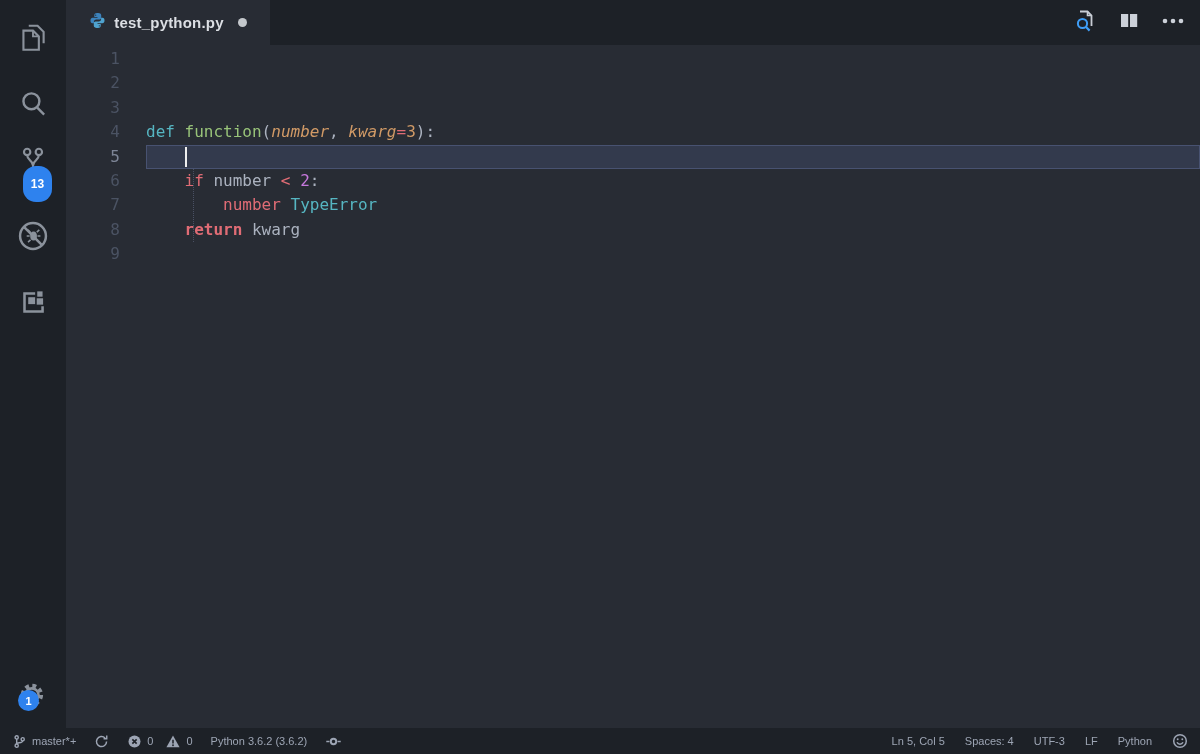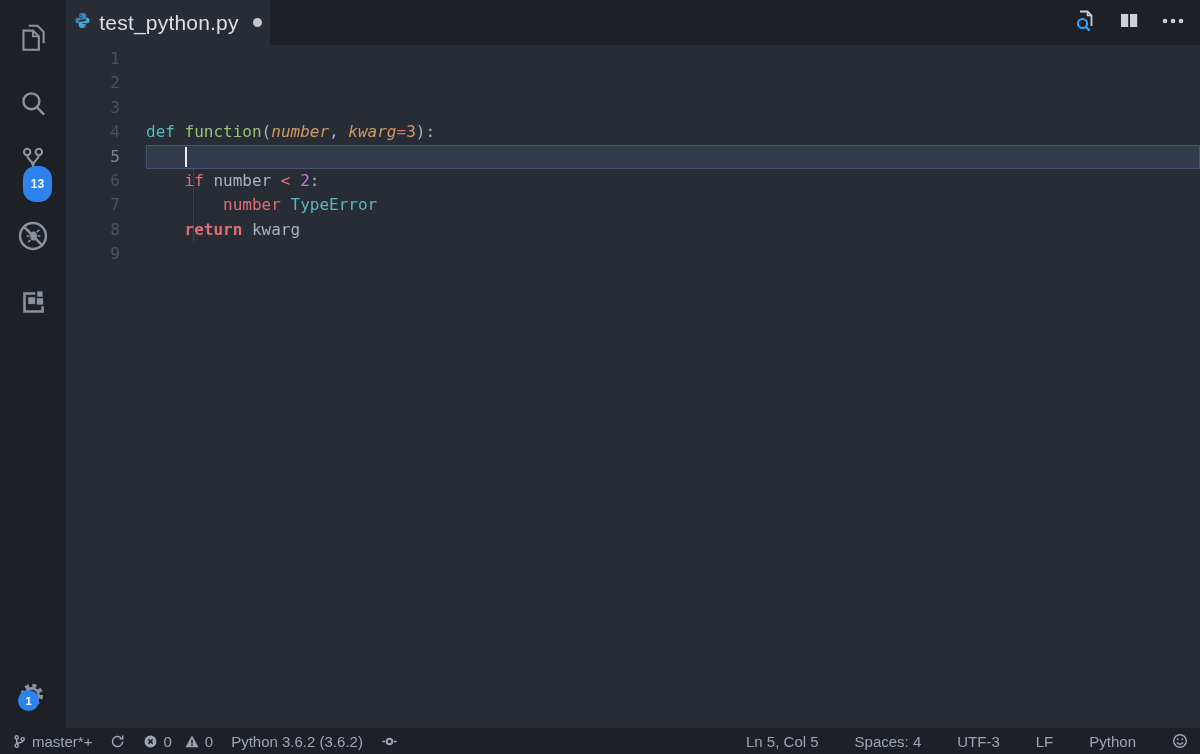--- a/index.html
+++ b/index.html
@@ -17,44 +17,44 @@
            display:flex; align-items:center; justify-content:center; border-radius:50%; }
   .badge-scm { left:23px; top:28px; width:29px; height:36px; border-radius:13px; }
   .badge-settings { left:18px; top:18px; width:21px; height:21px; font-size:11px; }
 
   
   .editor-col { flex:1; display:flex; flex-direction:column; min-width:0; }
 
   .tab-bar { height:45px; background:#1d2127; display:flex; align-items:stretch; flex:none; }
   .tab { width:204px; background:#282c34; display:flex; align-items:center;
          justify-content:center; gap:8px; cursor:pointer; }
-  .tab-label { color:#dcdfe4; font-size:21px; font-weight:400; letter-spacing:.2px; }
+  .tab-label { color:#dcdfe4; font-size:15px; font-weight:700; letter-spacing:.2px; }
   .dot { width:9px; height:9px; border-radius:50%; background:#c4c8cc; margin-left:6px; }
   .tab-actions { margin-left:auto; display:flex; align-items:center; gap:10px; padding-right:10px; }
   .ta-btn { width:34px; height:34px; display:flex; align-items:center; justify-content:center;
             cursor:pointer; border-radius:4px; }
 
   
   .editor { flex:1; background:#282c34; position:relative; padding-top:2px;
             font-family:"DejaVu Sans Mono", monospace; font-size:16px; overflow:hidden; }
   .code-row { display:flex; height:24.4px; line-height:24.4px; }
   .ln { width:54px; text-align:right; color:#4b5363; flex:none; user-select:none; }
   .ln.active { color:#7d8596; }
   .code { margin-left:26px; flex:1; white-space:pre; color:#abb2bf; position:relative; }
   .code.active { background:rgba(110,135,210,0.16);
                  box-shadow:inset 0 0 0 1px rgba(135,155,225,0.25); }
   .code span.i { font-style:italic; }
   .cursor { position:absolute; top:2px; width:2px; height:20px; background:#eeeeee; }
   .indent-guide { position:absolute; width:0; border-left:1px dotted #4a5164; }
 
   
   .status-bar { height:26px; background:#1d2127; flex:none; display:flex; align-items:center;
-                color:#9da5b4; font-size:15px; padding:0 12px; }
+                color:#9da5b4; font-size:11px; padding:0 12px; }
   .sb-group { display:flex; align-items:center; gap:18px; }
-  .sb-right { margin-left:auto; gap:36px; }
+  .sb-right { margin-left:auto; gap:20px; }
   .sb-item { display:flex; align-items:center; gap:5px; cursor:pointer; white-space:nowrap; }
   .sb-item svg { display:block; }
 </style>
 </head>
 <body>
 
 <div class="app">
   <div class="main-row">
 
     <div class="activity-bar">

